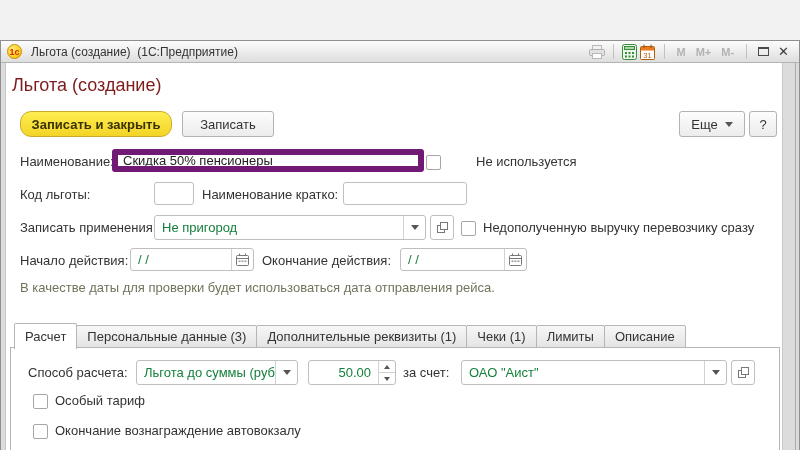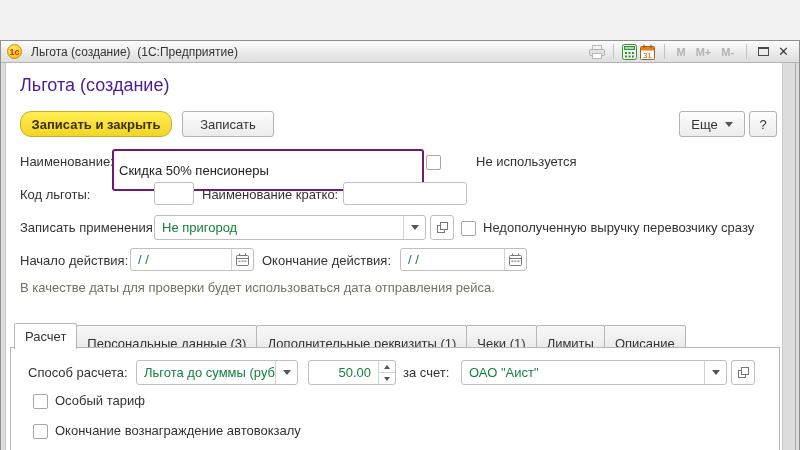--- a/index.html
+++ b/index.html
@@ -27,39 +27,39 @@
 
   
   .edge-r { position:absolute; top:22px; bottom:3px; right:3px; width:1px; background:#ababab; }
   .edge-b { position:absolute; left:3px; right:3px; bottom:3px; height:1px; background:#ababab; }
 
   
   .content { position:absolute; left:4px; top:22px; width:778px; height:410px;
              background:#fff; border:1px solid #c9c9c9; border-top:none; }
   .content > * { position:absolute; }
 
-  .page-title { left:14px; top:12px; font-size:18px; color:#4c1d95; }
+  .page-title { left:6px; top:12px; font-size:18px; color:#7f1d1d; }
 
   .btn { display:flex; align-items:center; justify-content:center;
          border:1px solid #b3b3b3; border-radius:3px;
          background:linear-gradient(#fdfdfd,#ececec); font-size:13px; color:#333; cursor:default; }
   .btn-primary { background:linear-gradient(#ffee52,#f3d426); border-color:#c9ac2a;
                  font-weight:bold; color:#3a3200;border-radius:11px; }
   #btnSaveClose { left:14px;  top:48px; width:152px; height:26px; }
   #btnSave      { left:176px; top:48px; width:92px;  height:26px; }
   #btnMore      { left:673px; top:48px; width:66px;  height:26px; gap:7px; }
   #btnHelp      { left:743px; top:48px; width:28px;  height:26px; }
 
   .lbl { font-size:13px; color:#333; line-height:24px; white-space:nowrap; }
   .inp { border:1px solid #bfbfbf; border-radius:3px; font-size:13px; color:#222;
          padding:0 5px; background:#fff; outline:none;
          font-family:"Liberation Sans","DejaVu Sans",sans-serif; }
 
   #lblName { left:14px;  top:87px; }
-  #inpName { left:106px; top:86px; width:312px; height:42px; border:2px solid #701a75; }
+  #inpName { left:106px; top:86px; width:312px; height:23px; border:6px solid #701a75; }
   #rowNotUsed { left:420px; top:91px;gap:35px; }
 
   #lblCode  { left:14px;  top:120px; }
   #inpCode  { left:148px; top:119px; width:40px;  height:23px; }
   #lblShort { left:196px; top:120px; }
   #inpShort { left:337px; top:119px; width:124px; height:23px; }
 
   #lblCond   { left:14px;  top:153px; }
   #comboCond { left:148px; top:152px; width:272px; height:25px; }
   #openCond  { left:424px; top:152px; width:24px;  height:25px; }
@@ -88,21 +88,21 @@
   .sq-btn { border:1px solid #bfbfbf; border-radius:3px; background:#fff;
             display:flex; align-items:center; justify-content:center; }
   .calbtn { width:22px; border-left:1px solid #d2d2d2; display:flex; align-items:center; justify-content:center; }
 
   .cbrow { display:flex; align-items:center; gap:7px; position:absolute; }
   .cb { width:15px; height:15px; border:1px solid #a6a6a6; border-radius:2px; background:#fff; flex:none; }
   .cbrow .lbl { line-height:16px; }
 
   
   #tabs { left:8px; top:259px; display:flex; align-items:flex-start; }
-  .tab { height:36px; margin-top:3px; margin-right:-1px; padding:0 10px;
+  .tab { height:23px; margin-top:3px; margin-right:-1px; padding:0 10px;
          display:flex; align-items:center; font-size:13px; color:#333;
          border:1px solid #b6b6b6; border-radius:2px 2px 0 0;
          background:linear-gradient(#f7f7f7,#e4e4e4); }
   .tab.active { height:26px; margin-top:1px; background:#fff; border-bottom:none;
                 position:relative; z-index:2; }
 
   #panel { left:4px; top:284px; width:770px; height:122px;
            border:1px solid #b6b6b6; background:#fff; }
   #panel > * { position:absolute; }
   #lblMethod   { left:17px;  top:13px; }

